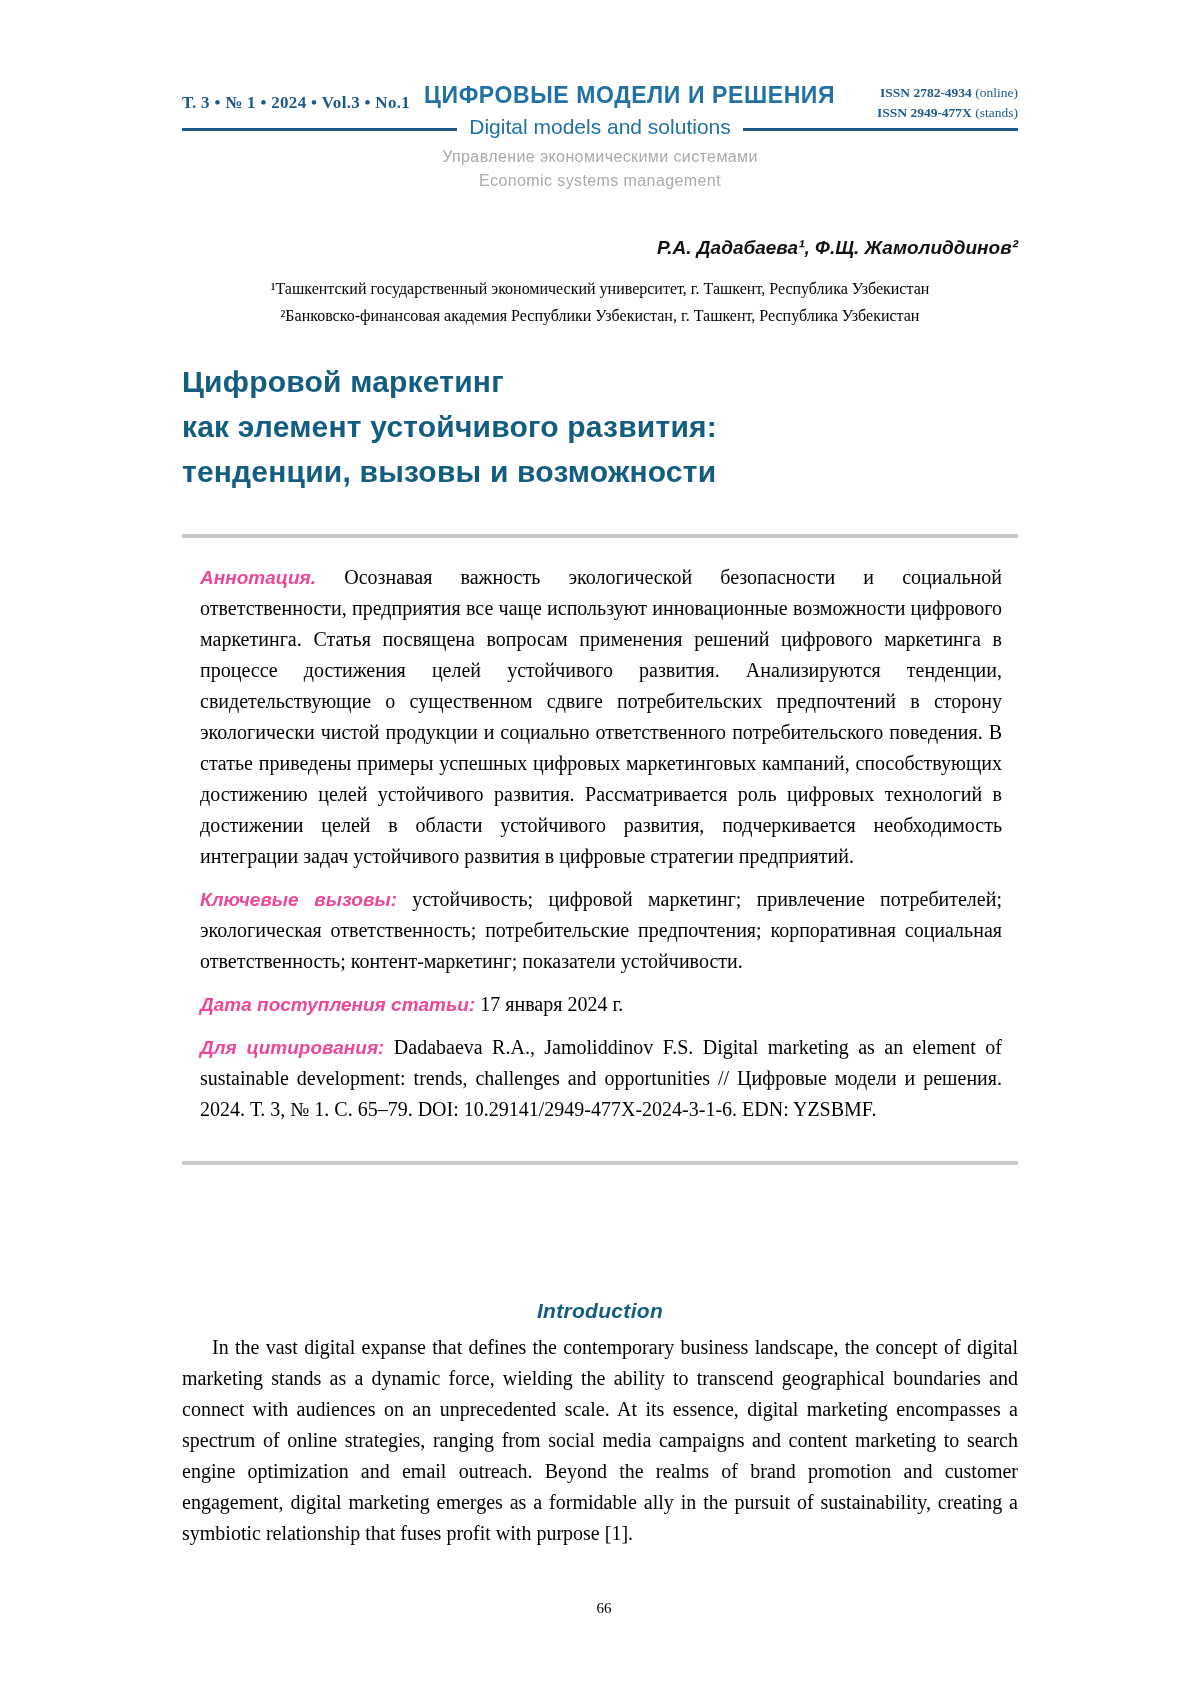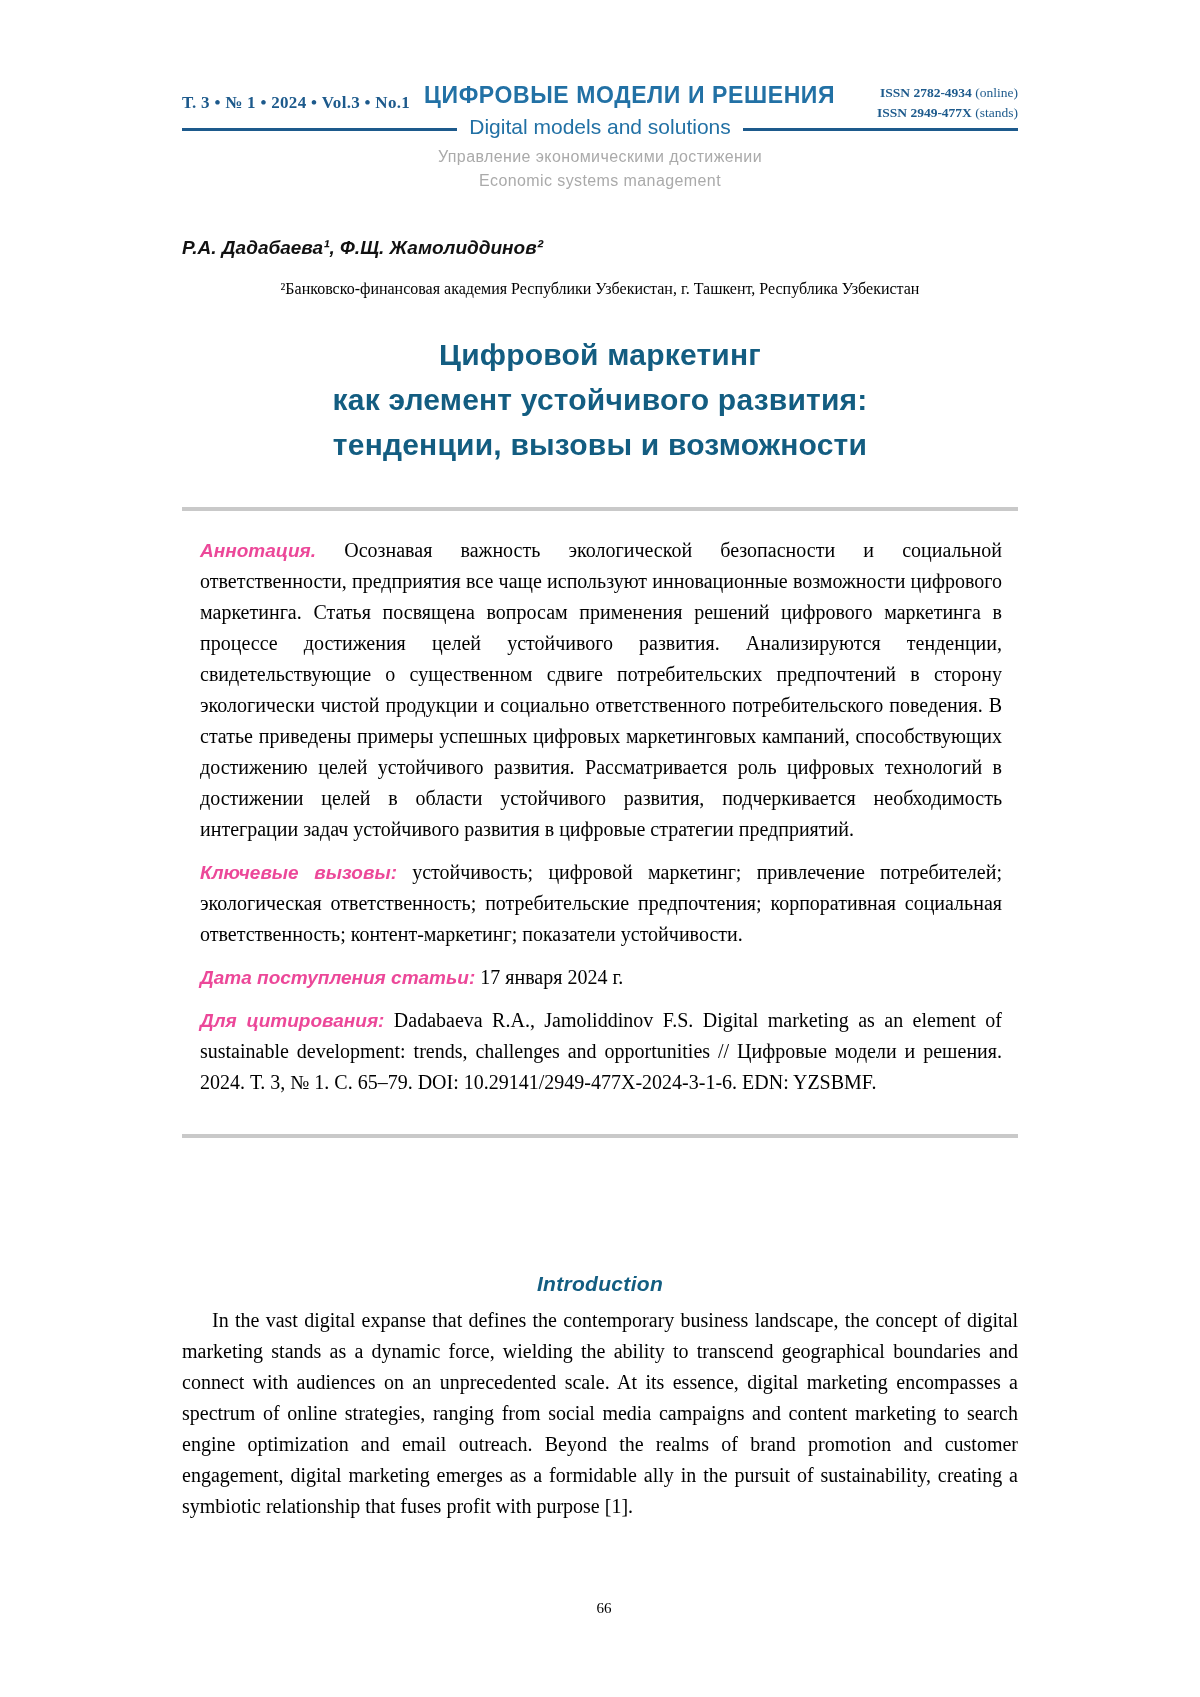--- a/index.html
+++ b/index.html
@@ -77,40 +77,39 @@
     font-family: "Liberation Sans", sans-serif;
     font-size: 16px;
     color: #aaaaaa;
     line-height: 24px;
     letter-spacing: 0.4px;
   }
 
   
   .authors {
     margin-top: 44px;
-    text-align: left;
+    text-align: right;
     font-family: "Liberation Sans", sans-serif;
     font-style: italic;
     font-weight: bold;
     font-size: 19px;
     color: #111;
   }
   .affiliations {
     margin-top: 16px;
     text-align: center;
     font-family: "Liberation Serif", serif;
     font-size: 16px;
     line-height: 27px;
     color: #000;
   }
 
   
   .article-title {
     margin-top: 30px;
-    text-align: center;
     font-family: "Liberation Sans", sans-serif;
     font-weight: bold;
     font-size: 30px;
     line-height: 45px;
     color: #135d81;
     letter-spacing: 0.2px;
   }
 
   
   .divider {
@@ -184,28 +183,29 @@
       </div>
     </div>
 
     <div class="rule-row">
       <div class="rule-seg"></div>
       <div class="journal-en">Digital models and solutions</div>
       <div class="rule-seg"></div>
     </div>
 
     <div class="section-labels">
-      <div>Управление экономическими достижении</div>
+      <div>Управление экономическими системами</div>
       <div>Economic systems management</div>
     </div>
   </header>
 
   <div class="authors">Р.А. Дадабаева¹, Ф.Щ. Жамолиддинов²</div>
 
   <div class="affiliations">
+    <div>¹Ташкентский государственный экономический университет, г. Ташкент, Республика Узбекистан</div>
     <div>²Банковско-финансовая академия Республики Узбекистан, г. Ташкент, Республика Узбекистан</div>
   </div>
 
   <h1 class="article-title">
     <span>Цифровой маркетинг</span><br>
     <span>как элемент устойчивого развития:</span><br>
     <span>тенденции, вызовы и возможности</span>
   </h1>
 
   <div class="divider"></div>

